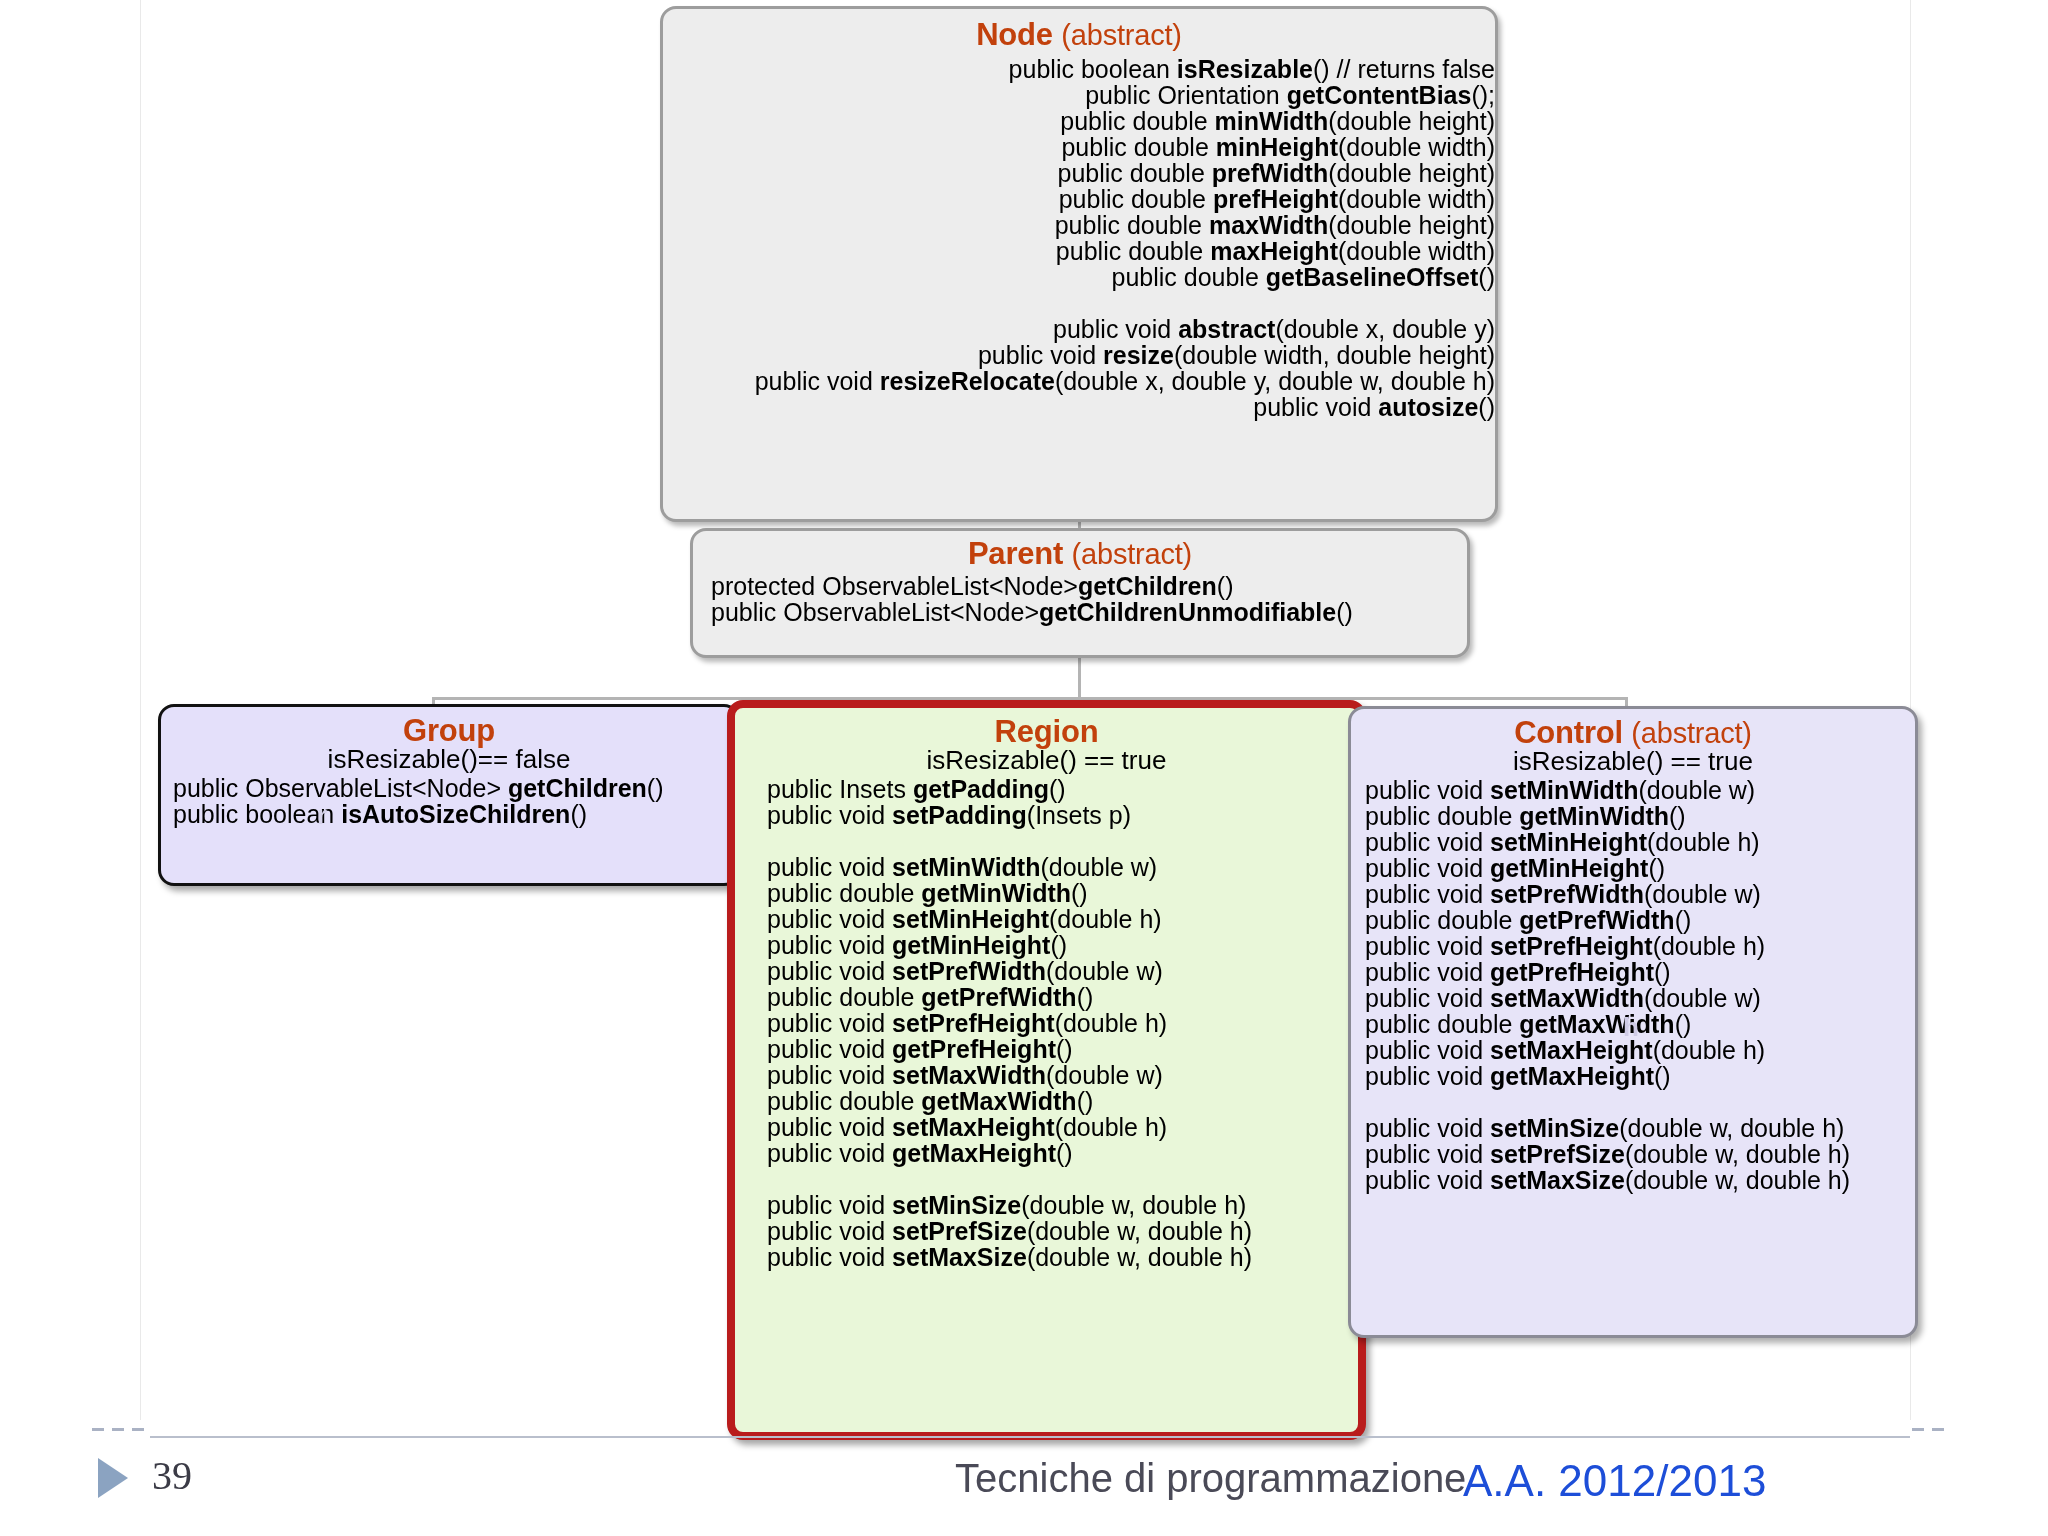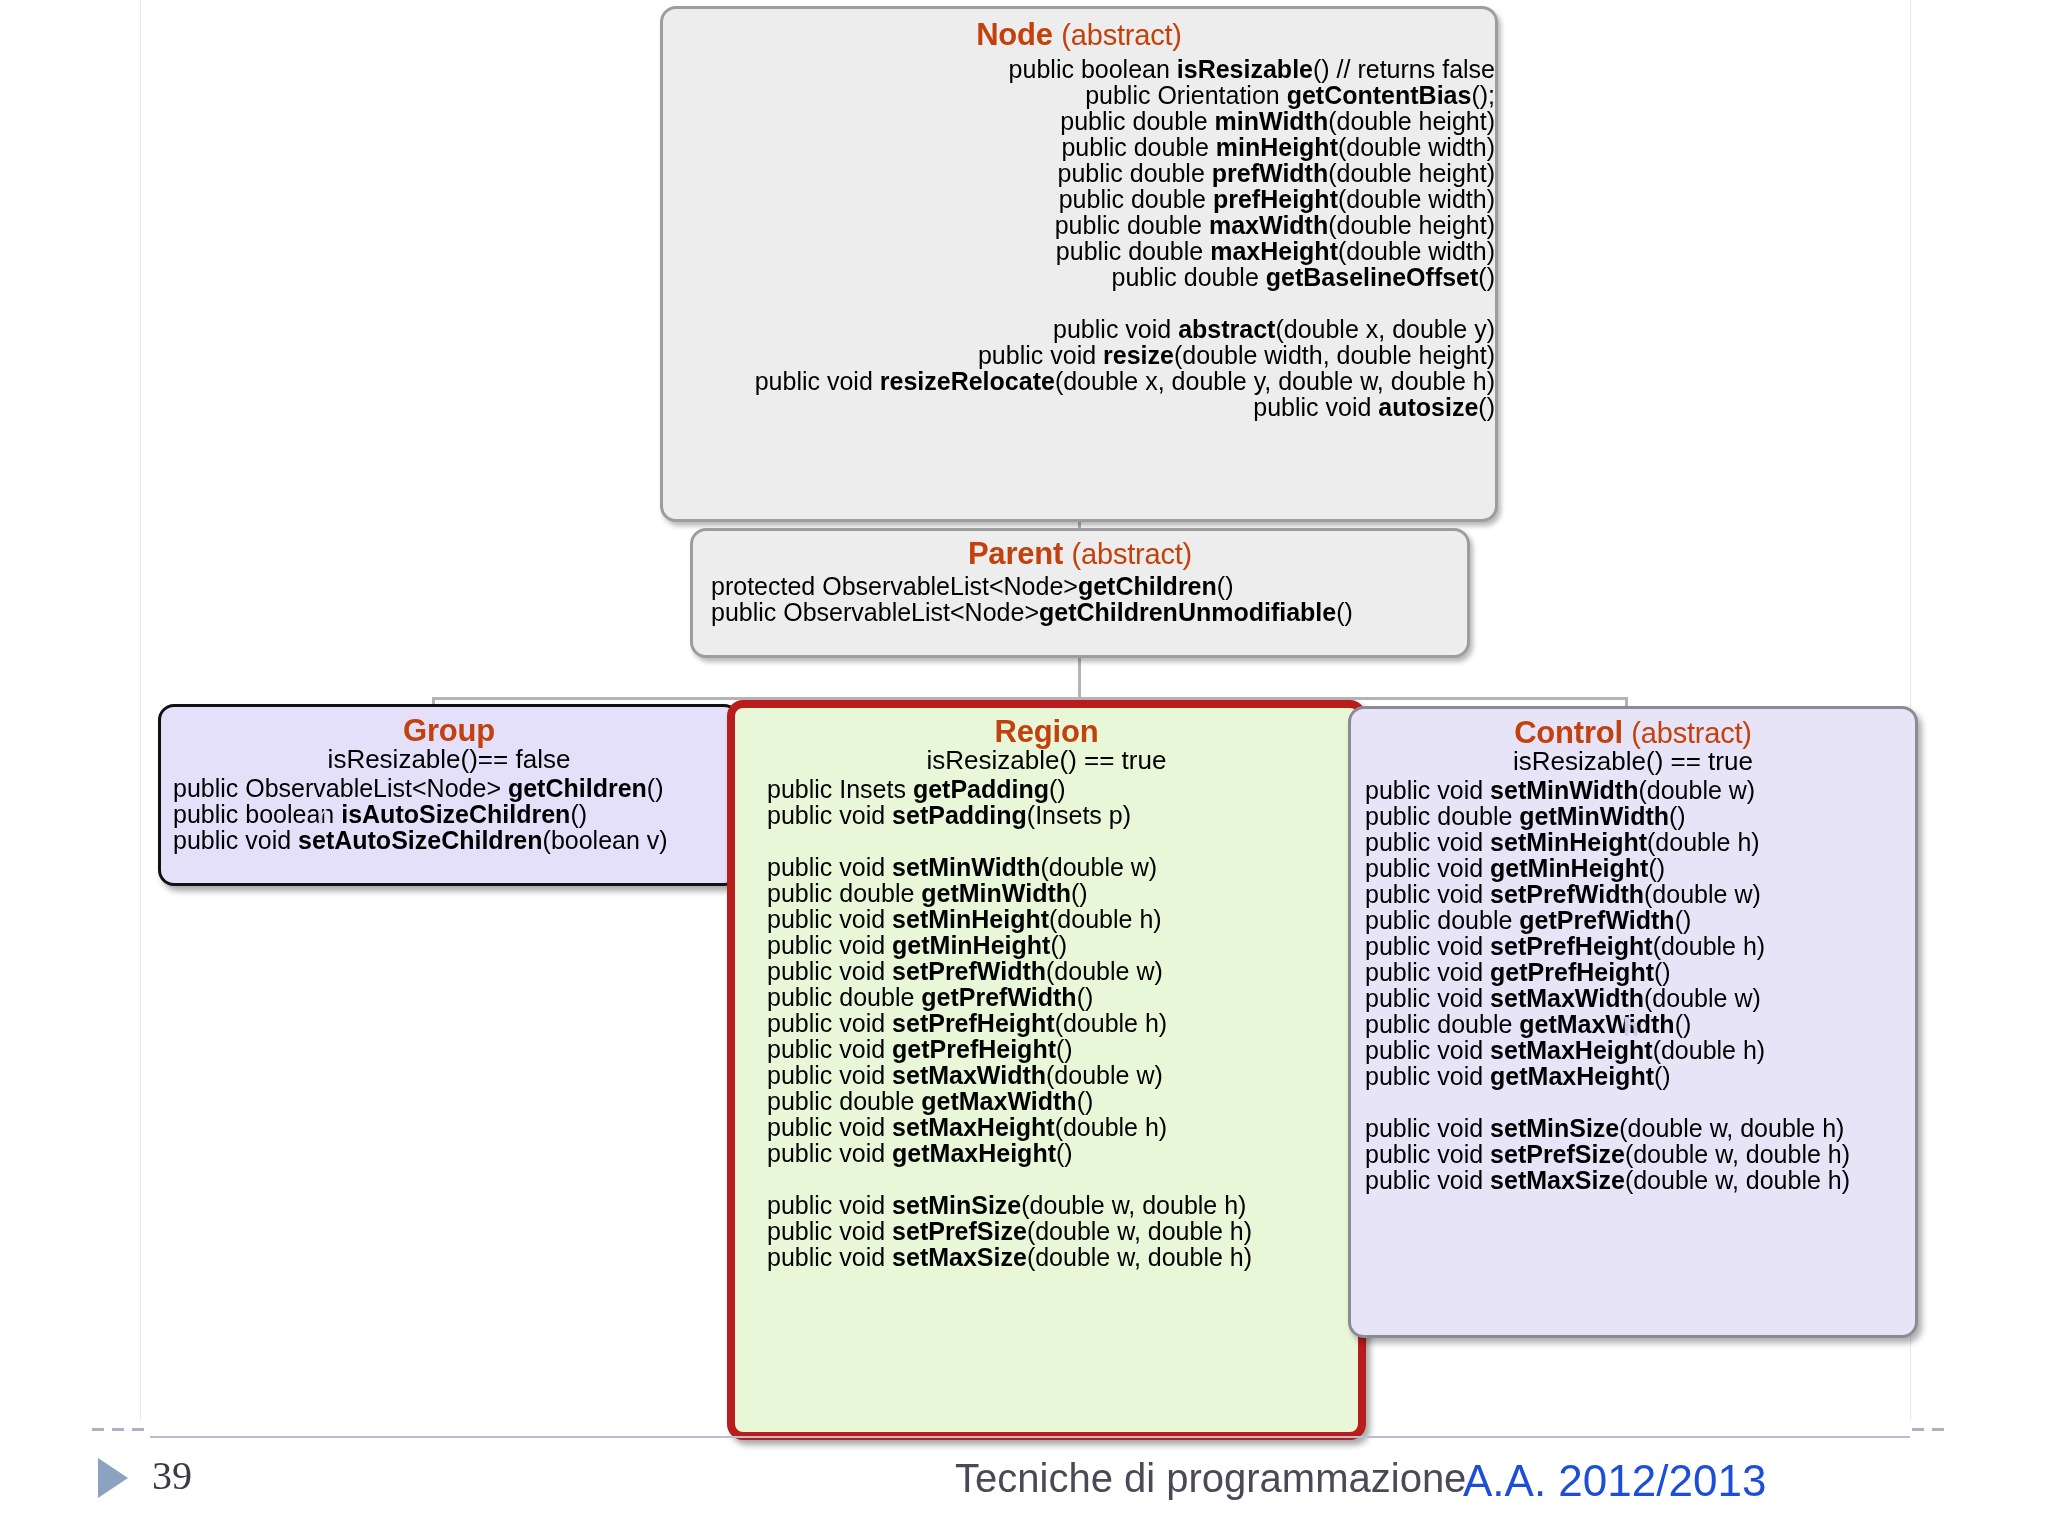--- a/index.html
+++ b/index.html
@@ -245,21 +245,20 @@
 
   <div class="umlbox" id="box-group">
     <div class="title">
       <span>Group</span>
       <span class="norm"></span>
     </div>
     <div class="sub">isResizable()== false</div>
     <div class="lines">
         <div class="line"><span>public ObservableList&lt;Node&gt; </span><b>getChildren</b><span>()</span></div>
         <div class="line"><span>public boolean </span><b>isAutoSizeChildren</b><span>()</span></div>
-        <div class="line"><span>public void </span><b>setAutoSizeChildren</b><span>(boolean v)</span></div>
       </div>
   </div>
   <div class="artifact" style="left:317px; top:800px;">r</div>
 
   <div class="umlbox" id="box-region">
     <div class="title">
       <span>Region</span>
       <span class="norm"></span>
     </div>
     <div class="sub">isResizable() == true</div>

